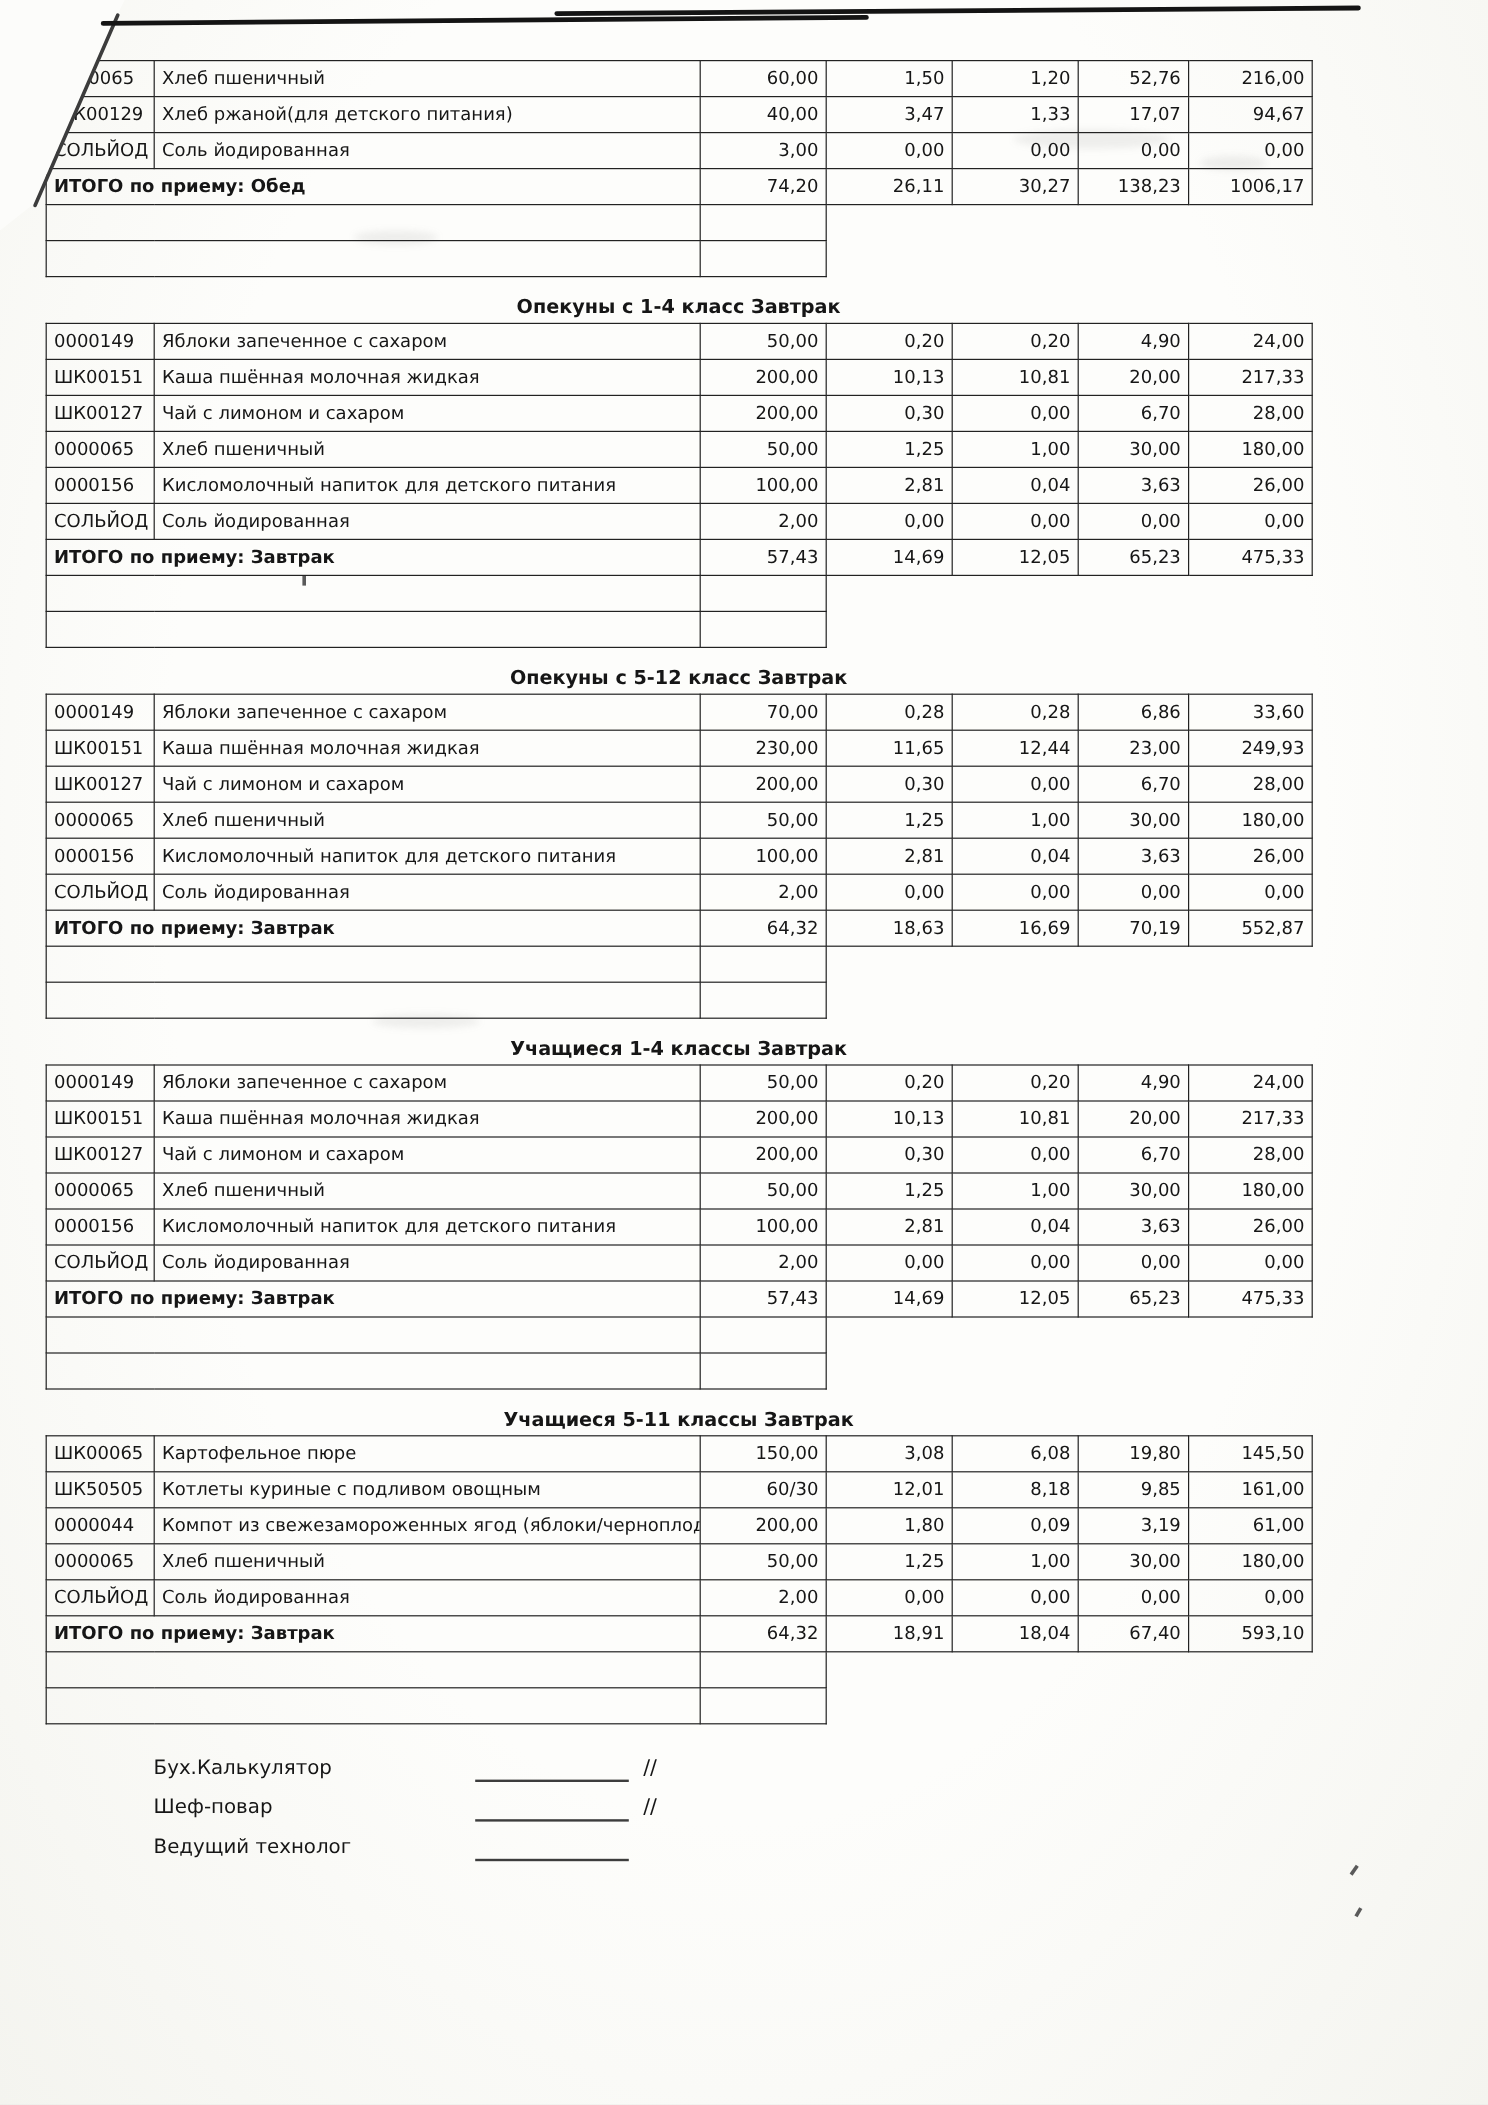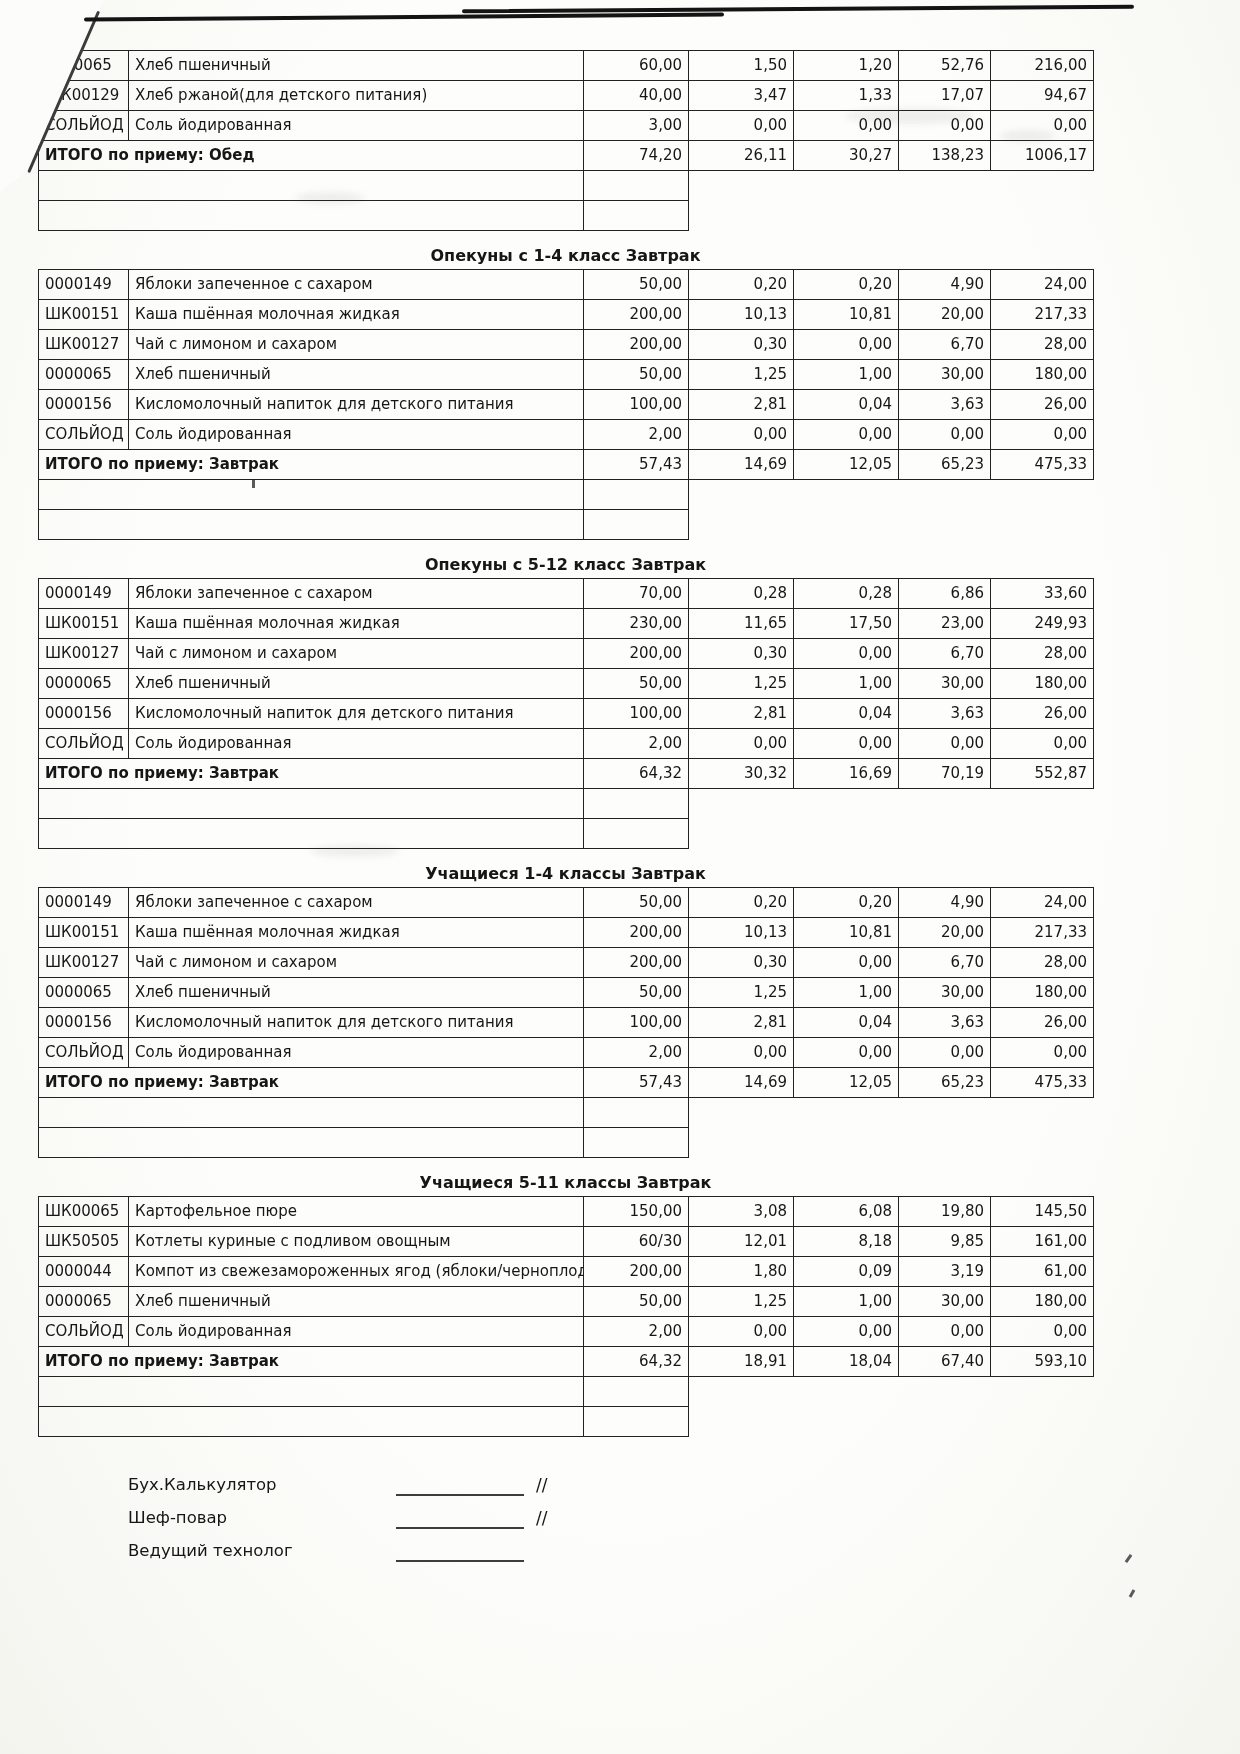--- a/index.html
+++ b/index.html
@@ -64,21 +64,21 @@
   .section-title {
     width: 1055px;
     margin: 15px 0 4px 38px;
     text-align: center;
     font-size: 16px;
     font-weight: bold;
   }
 
   
   .signatures { margin: 26px 0 0 128px; position: relative; z-index: 3; }
-  .sig-row { display: flex; align-items: flex-end; height: 33px; }
+  .sig-row { display: flex; align-items: flex-start; height: 33px; }
   .sig-label { width: 268px; font-size: 16.5px; padding-bottom: 2px; }
   .sig-line { width: 128px; border-bottom: 2px solid #3d3d3d; height: 20px; }
   .sig-suffix { font-size: 17px; margin-left: 12px; padding-bottom: 1px; }
 </style>
 </head>
 <body>
 
 <div class="page">
 
   <div class="scan-line scan-line-1"></div>
@@ -252,21 +252,21 @@
             <td class="num-cell">0,28</td>
             <td class="num-cell">0,28</td>
             <td class="num-cell">6,86</td>
             <td class="num-cell">33,60</td>
           </tr>
           <tr>
             <td class="code-cell">ШК00151</td>
             <td class="name-cell">Каша пшённая молочная жидкая</td>
             <td class="num-cell qty-cell">230,00</td>
             <td class="num-cell">11,65</td>
-            <td class="num-cell">17,50</td>
+            <td class="num-cell">12,44</td>
             <td class="num-cell">23,00</td>
             <td class="num-cell">249,93</td>
           </tr>
           <tr>
             <td class="code-cell">ШК00127</td>
             <td class="name-cell">Чай с лимоном и сахаром</td>
             <td class="num-cell qty-cell">200,00</td>
             <td class="num-cell">0,30</td>
             <td class="num-cell">0,00</td>
             <td class="num-cell">6,70</td>
@@ -295,21 +295,21 @@
             <td class="name-cell">Соль йодированная</td>
             <td class="num-cell qty-cell">2,00</td>
             <td class="num-cell">0,00</td>
             <td class="num-cell">0,00</td>
             <td class="num-cell">0,00</td>
             <td class="num-cell">0,00</td>
           </tr>
           <tr class="total-row">
             <td class="total-label" colspan="2">ИТОГО по приему: Завтрак</td>
             <td class="num-cell qty-cell total-qty">64,32</td>
-            <td class="num-cell">30,32</td>
+            <td class="num-cell">18,63</td>
             <td class="num-cell">16,69</td>
             <td class="num-cell">70,19</td>
             <td class="num-cell">552,87</td>
           </tr>
           <tr>
             <td class="empty-cell" colspan="2"></td>
             <td class="empty-cell"></td>
           </tr>
           <tr>
             <td class="empty-cell" colspan="2"></td>

